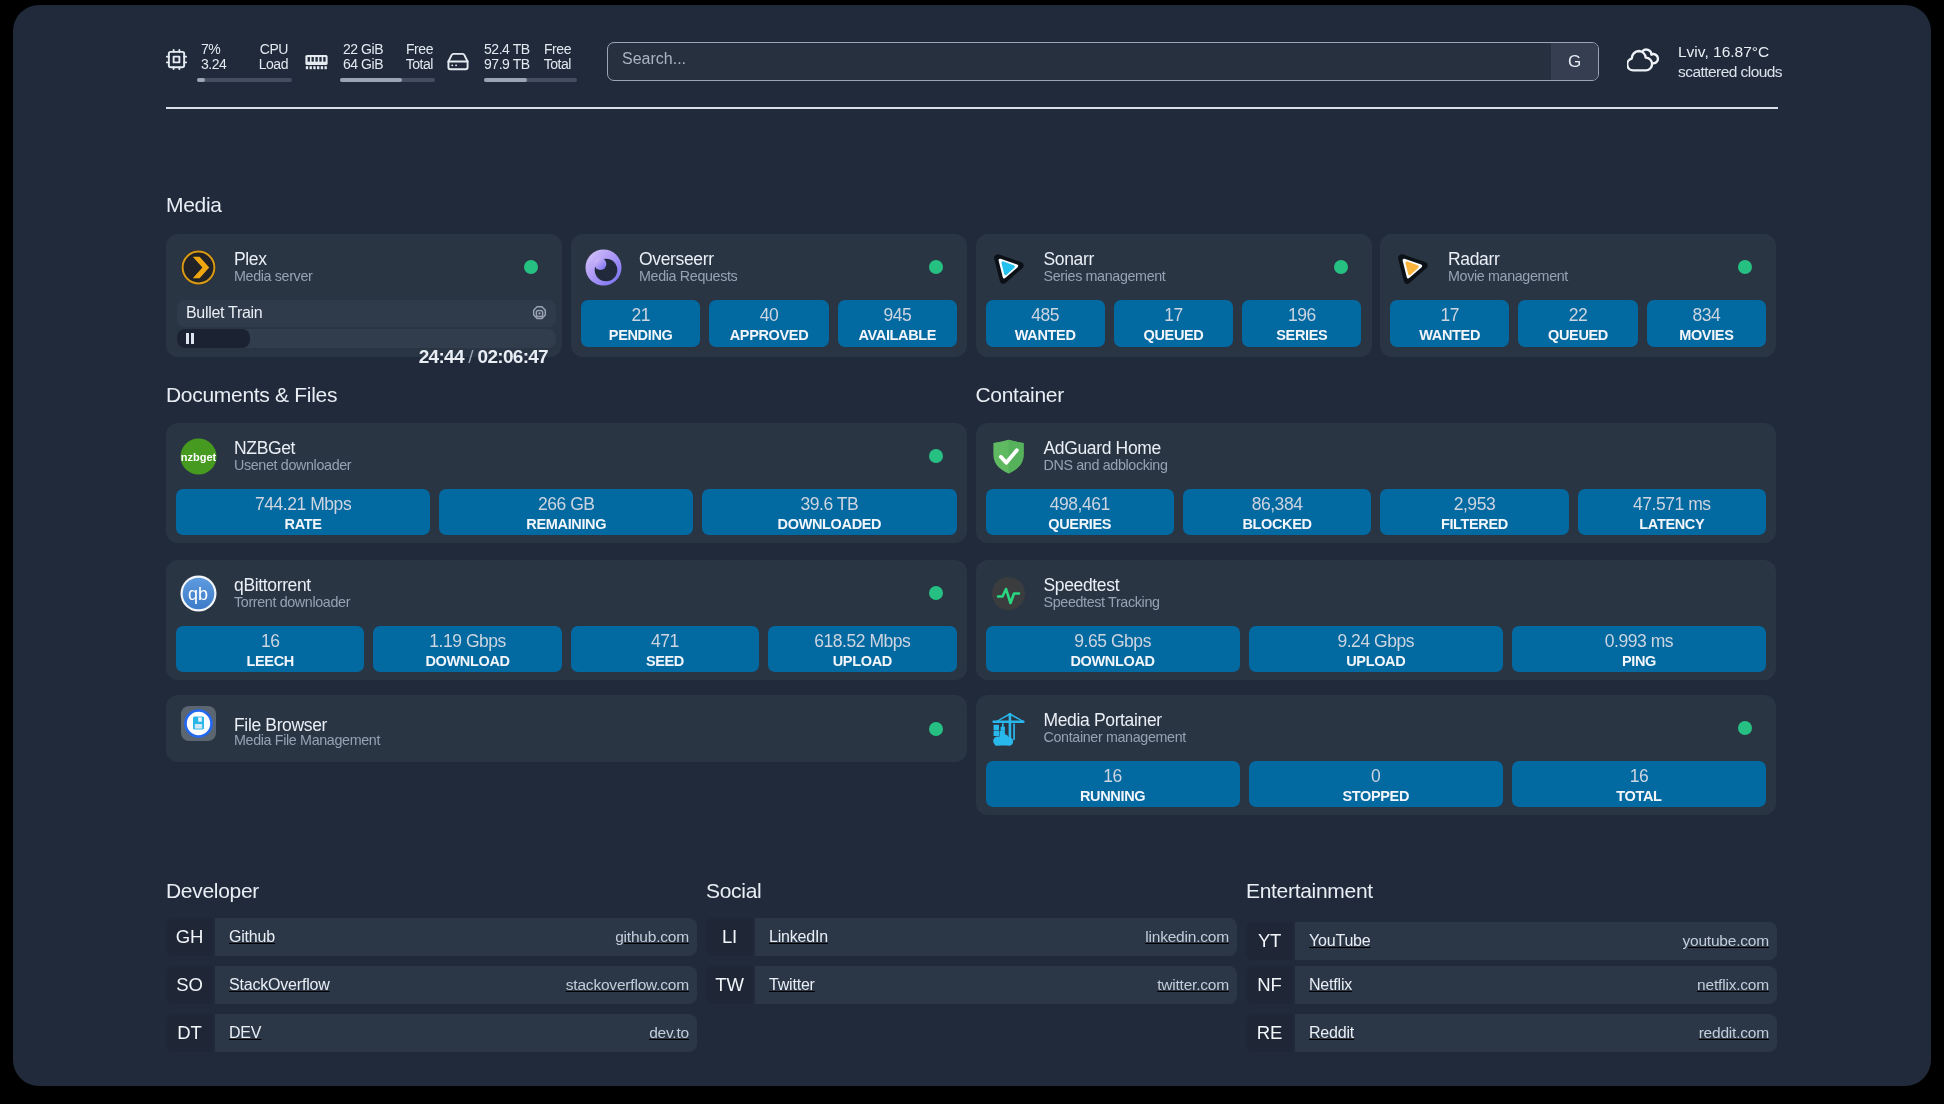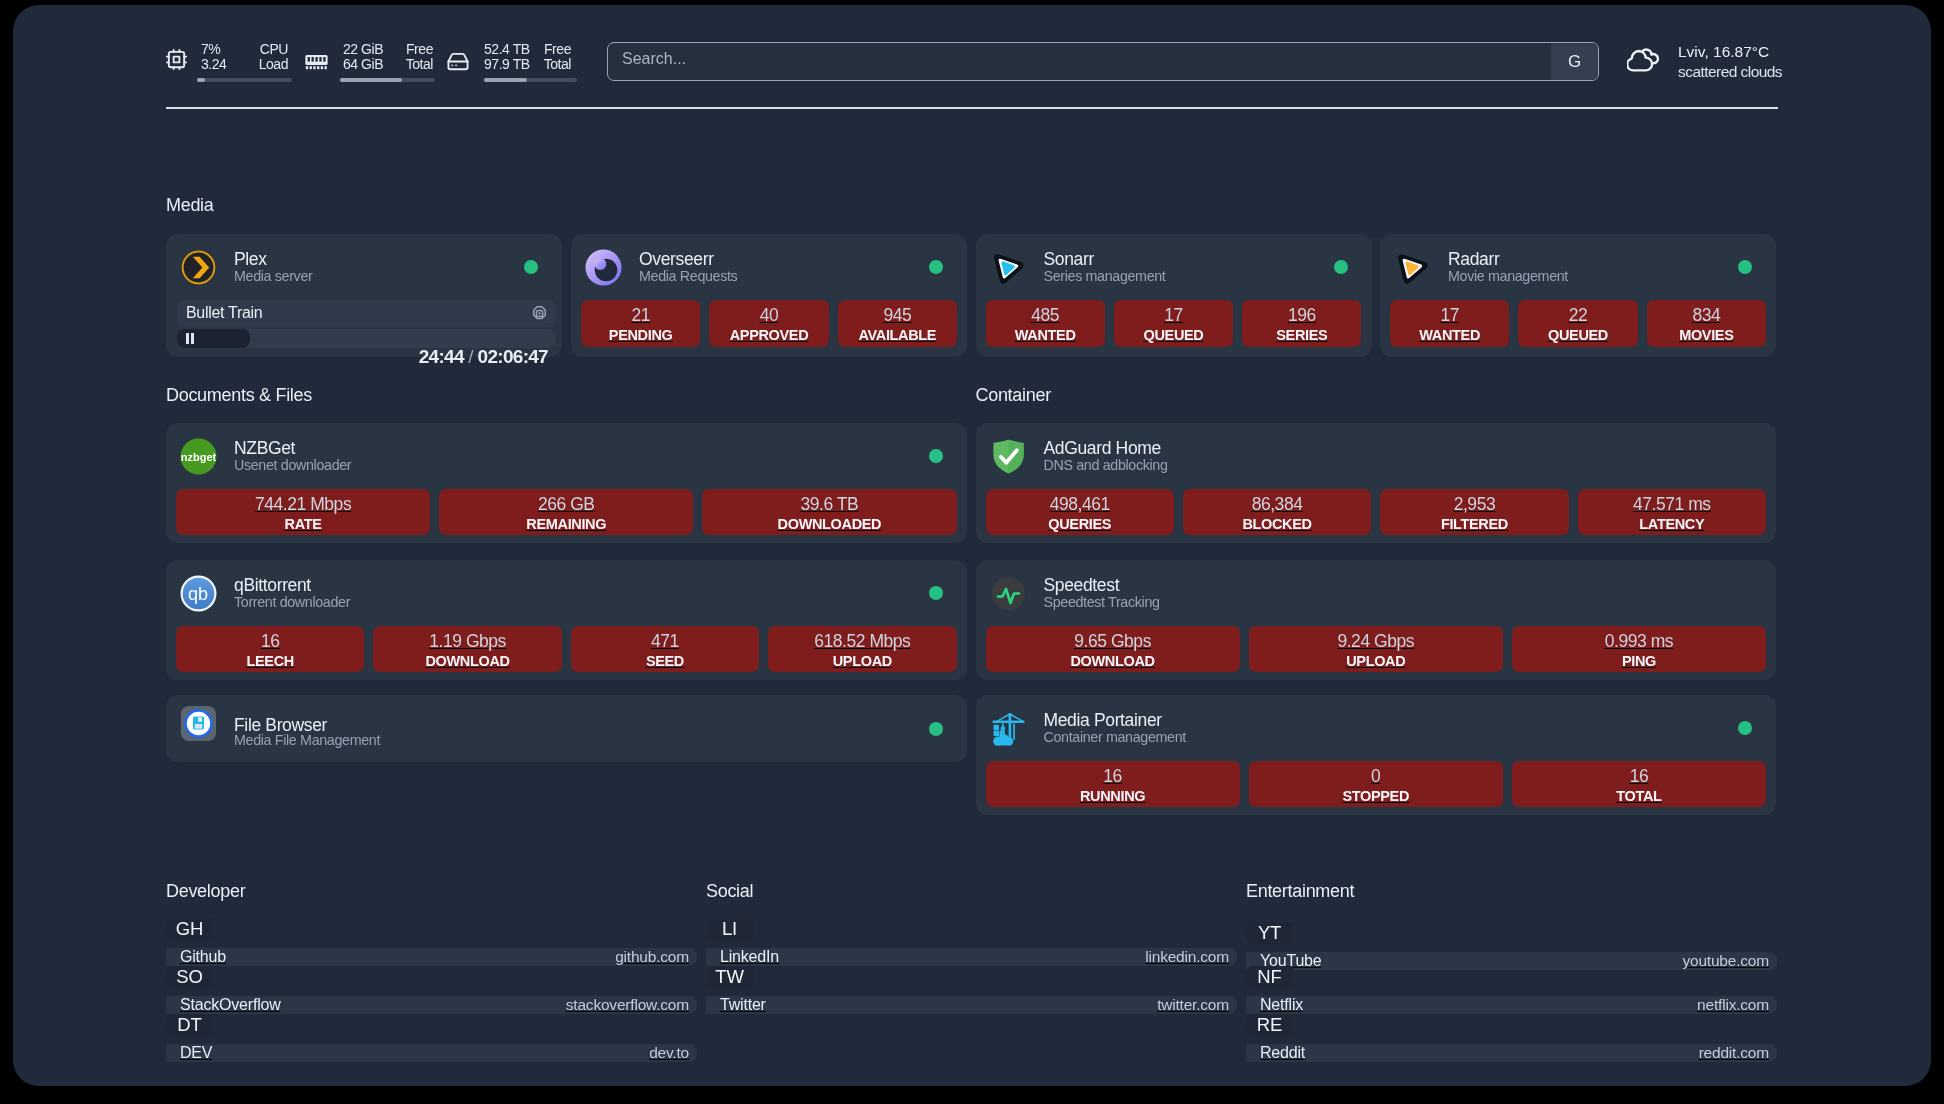--- a/index.html
+++ b/index.html
@@ -2,31 +2,31 @@
 <html><head>
 <meta charset="utf-8">
 <style>
   * { margin:0; padding:0; box-sizing:border-box; }
   html,body { width:1944px; height:1104px; background:#000; overflow:hidden;
     font-family:"Liberation Sans", sans-serif; }
   .board { position:absolute; left:13px; top:5px; width:1918px; height:1081px;
     background:#212a3b; border-radius:26px; overflow:hidden; }
   .canvas { position:absolute; left:-13px; top:-5px; width:1944px; height:1104px; }
   .abs { position:absolute; }
-  .h { position:absolute; font-size:18px; font-weight:500; color:#e9eef4; line-height:30px; letter-spacing:-0.3px; }
+  .h { position:absolute; font-size:21px; font-weight:500; color:#e9eef4; line-height:30px; letter-spacing:-0.3px; }
   .card { position:absolute; background:#2a3544; border-radius:12px; }
   .ic { position:absolute; left:14px; top:15px; width:37px; height:37px; }
   .t { position:absolute; left:68px; top:15px; font-size:17.5px; line-height:20px; font-weight:500; color:#eaeff6; letter-spacing:-0.35px; }
   .s { position:absolute; left:68px; top:35.4px; font-size:14.3px; line-height:15px; color:#96a2b3; letter-spacing:-0.35px; }
   .dot { position:absolute; right:24px; top:26px; width:14px; height:14px; border-radius:50%; background:#26c182; }
   .stats { position:absolute; left:10px; right:10px; top:66px; height:47px; display:flex; gap:9px; }
-  .box { flex:1; background:#7f1d1d; border-radius:7px; text-align:center; overflow:hidden;text-decoration:underline; }
+  .box { flex:1; background:#0369a1; border-radius:7px; text-align:center; overflow:hidden; }
   .v { margin-top:5px; font-size:17.5px; line-height:20px; color:#ccd5e0; letter-spacing:-0.45px; }
   .l { margin-top:2px; font-size:14.5px; line-height:17px; font-weight:700; color:#f2f6fa; letter-spacing:-0.35px; }
-  .bm { position:absolute; height:38px; display:flex; gap:8px;flex-direction:column; }
+  .bm { position:absolute; height:38px; display:flex; gap:2px; }
   .ab { width:47px; background:#1f2736; border-radius:8px 0 0 8px; display:flex; align-items:center;
         justify-content:center; font-size:18.5px; color:#f2f5f9; letter-spacing:-0.2px; }
   .bmain { flex:1; background:#2b3646; border-radius:0 8px 8px 0; display:flex; align-items:center;
         justify-content:space-between; padding:0 8px 0 14px;text-decoration:underline; }
   .bn { font-size:16px; color:#e9eef5; letter-spacing:-0.2px; }
   .bd { font-size:15.5px; color:#c3cdd9; letter-spacing:-0.2px; }
   .rline { position:absolute; font-size:14px; line-height:15.5px; color:#e3e9f1; letter-spacing:-0.45px; }
   .rright { text-align:right; }
   .track { position:absolute; height:4px; border-radius:2px; background:#454e60; }
   .fill { position:absolute; height:4px; border-radius:2px; background:#9aa5b4; }

